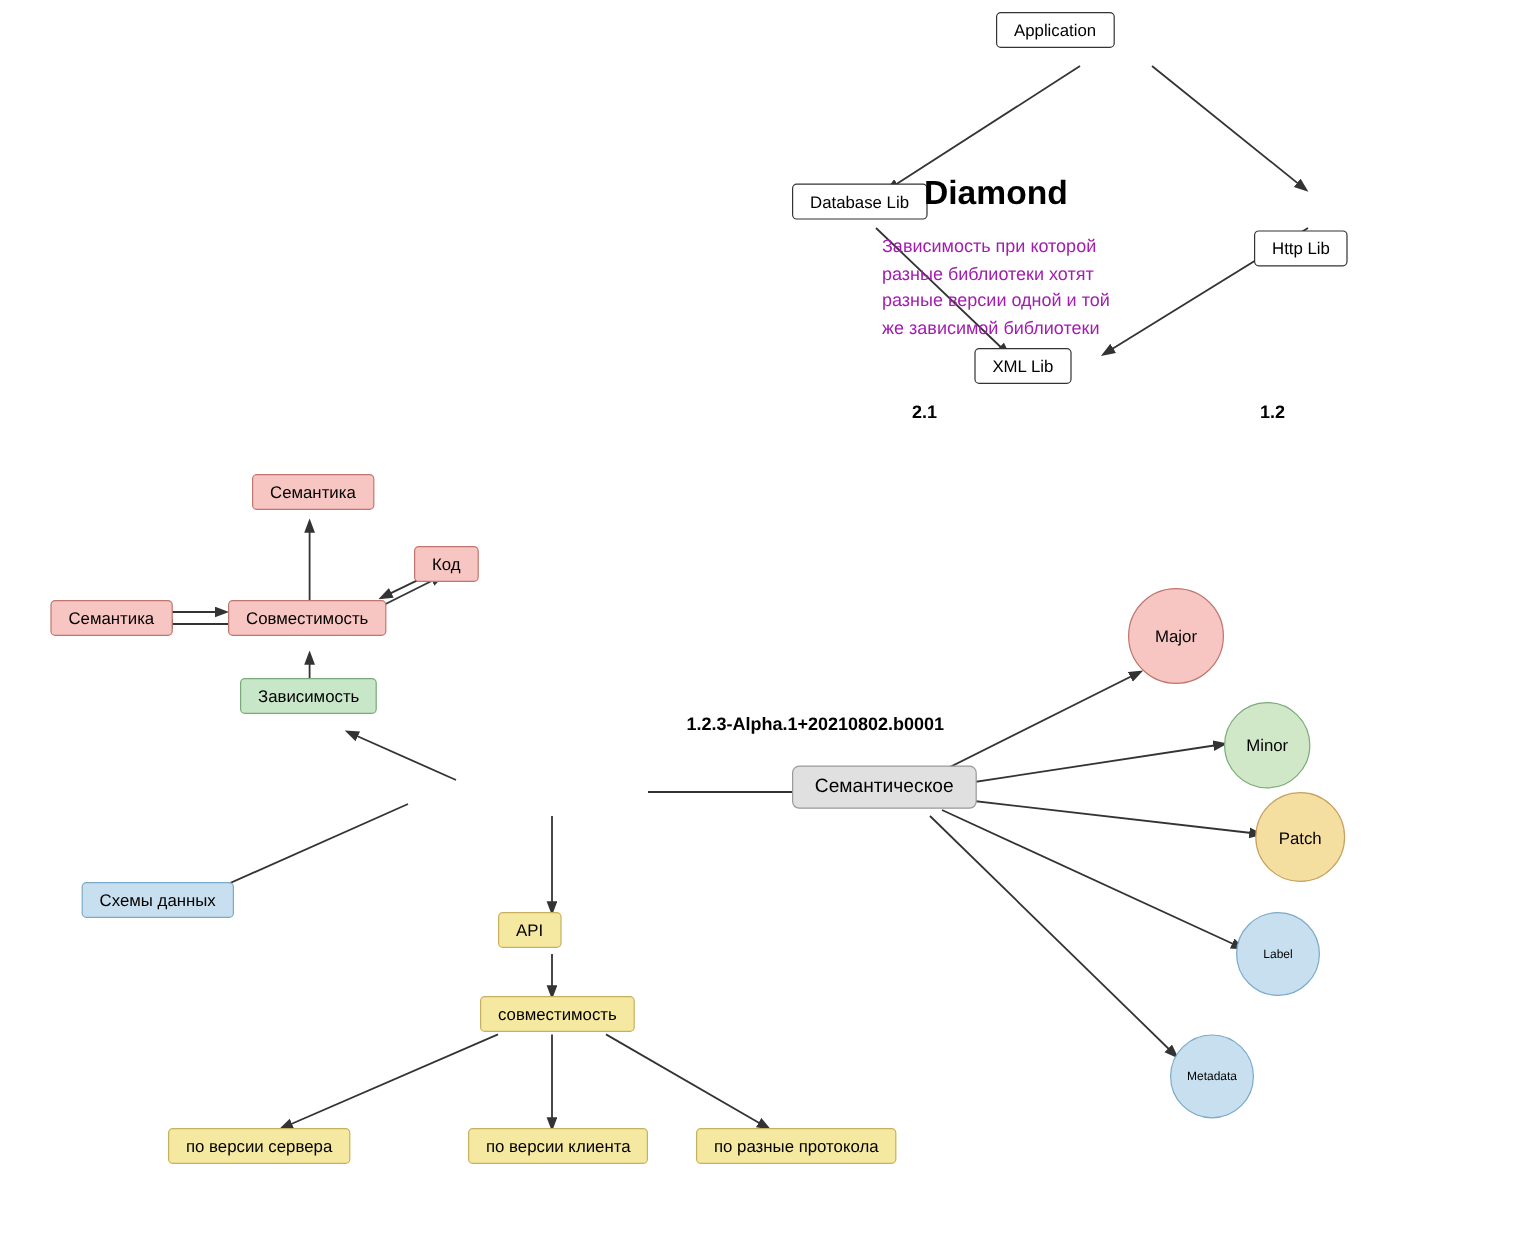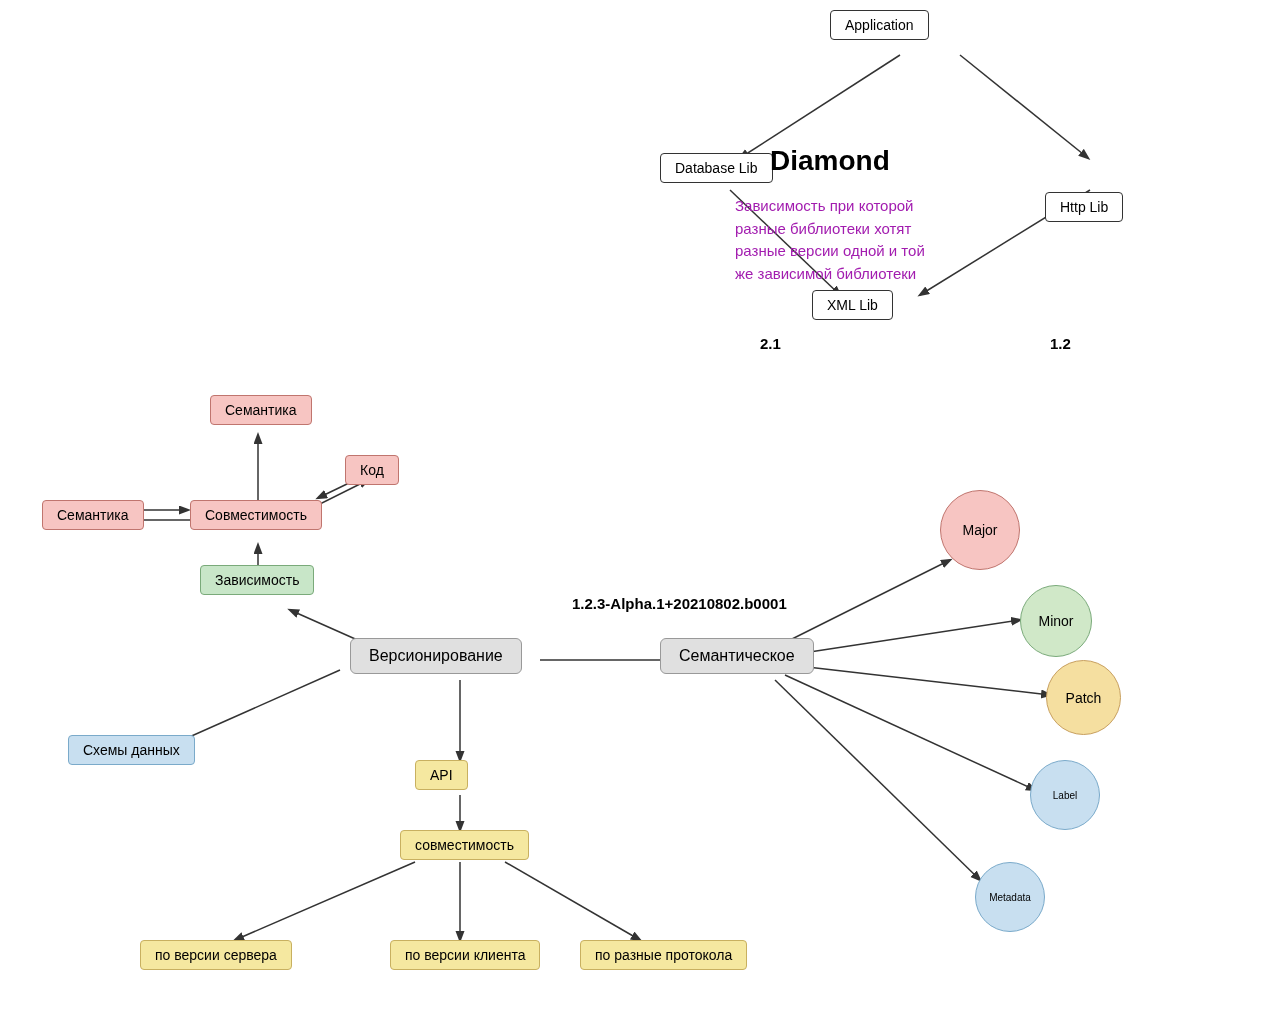--- a/index.html
+++ b/index.html
@@ -216,23 +216,20 @@
   </div>
 
   <div class="node" style="left:190px;top:500px;">
     <div class="node-rect-red">Совместимость</div>
   </div>
 
   <div class="node" style="left:200px;top:565px;">
     <div class="node-rect-green">Зависимость</div>
   </div>
 
-  <div class="node" style="left:350px;top:638px;">
-    <div class="node-rect-gray">Версионирование</div>
-  </div>
 
   <div class="node" style="left:68px;top:735px;">
     <div class="node-rect-blue">Схемы данных</div>
   </div>
 
   <div class="node" style="left:660px;top:638px;">
     <div class="node-rect-gray">Семантическое</div>
   </div>
 
   <div class="version-label" style="left:572px;top:595px;text-align:center;">1.2.3-Alpha.1+20210802.b0001</div>

